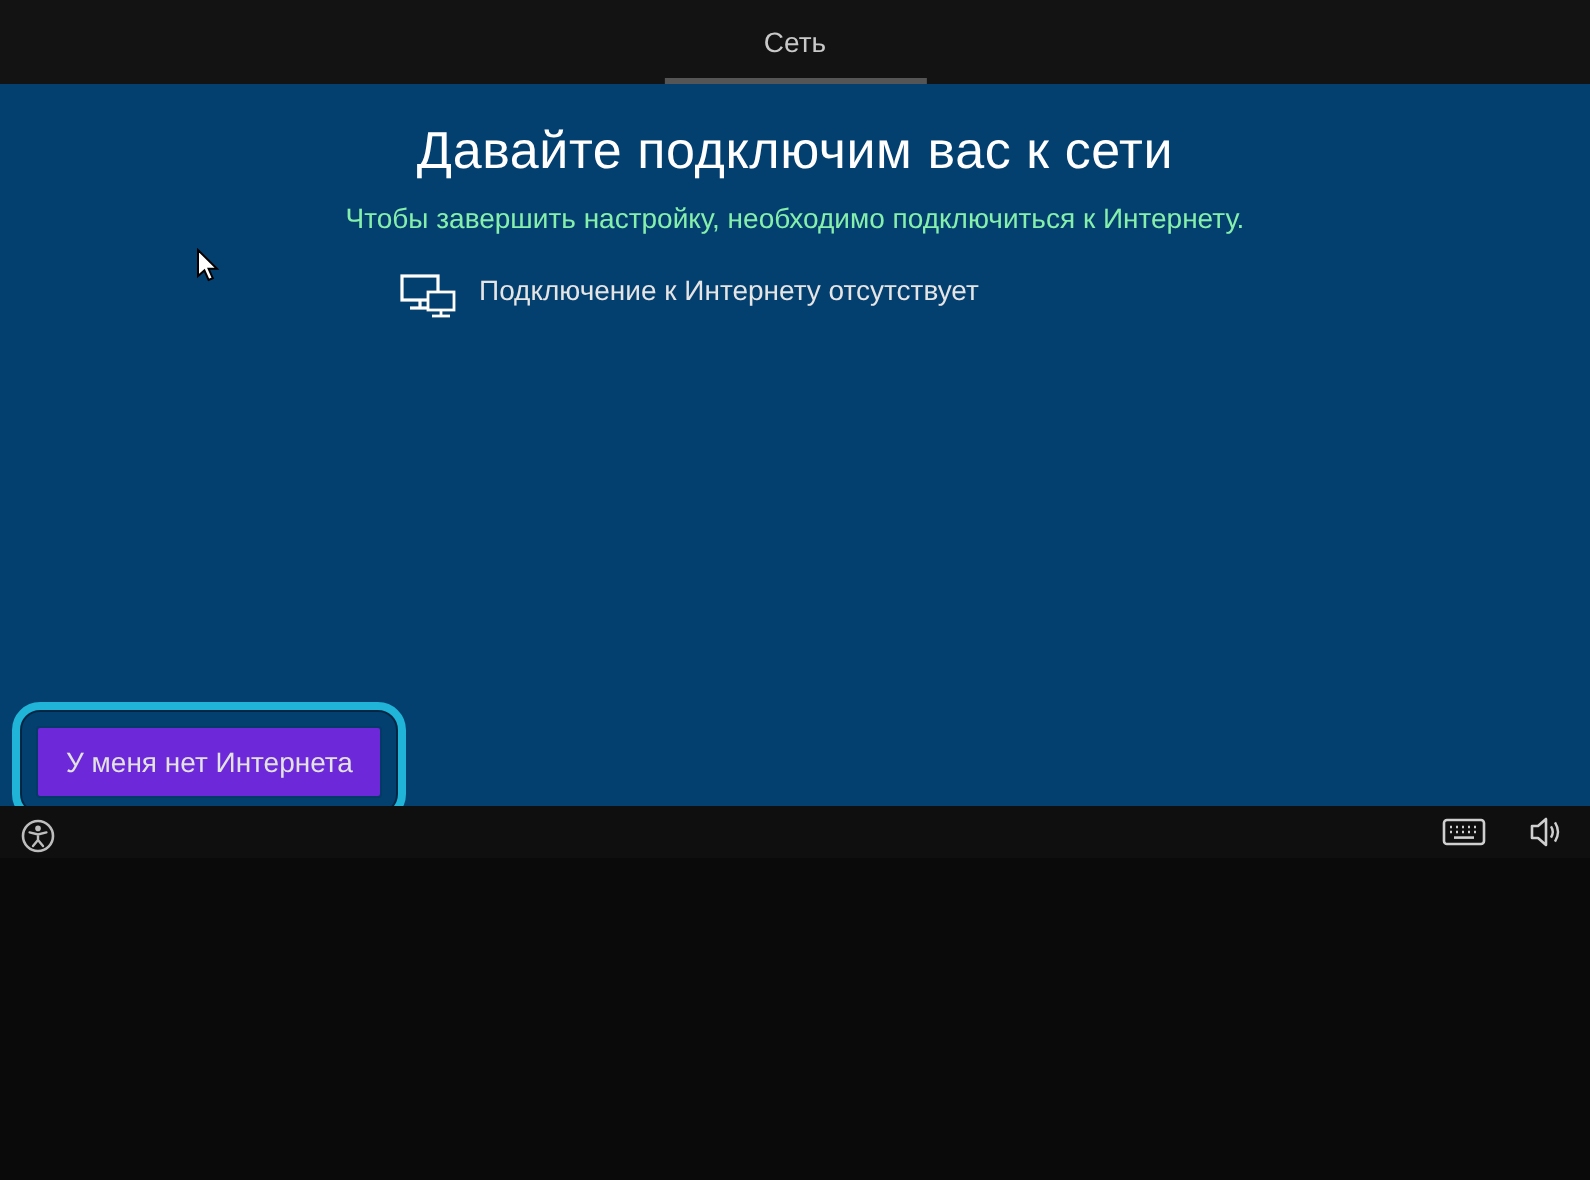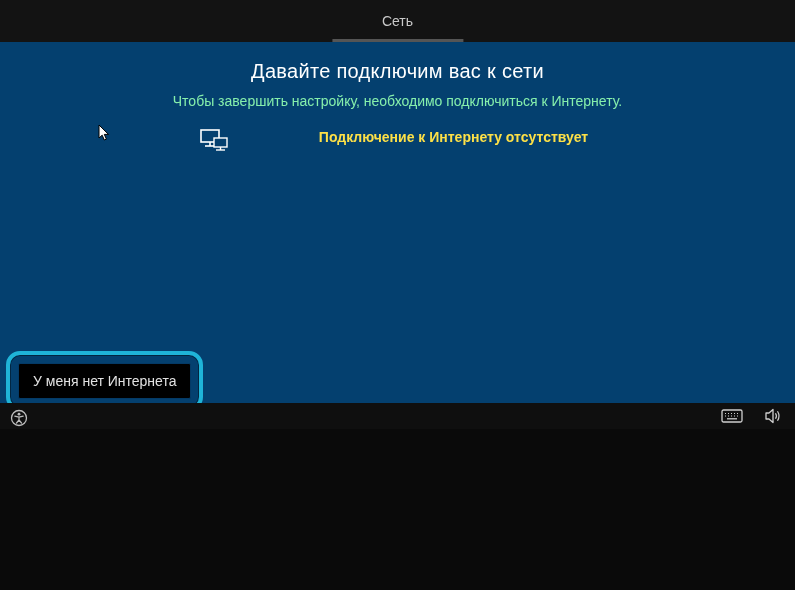--- a/index.html
+++ b/index.html
@@ -2,30 +2,30 @@
 <html><head>
 <meta charset="utf-8">
 <style>
   * { margin: 0; padding: 0; box-sizing: border-box; }
   html, body { width: 795px; height: 590px; overflow: hidden; font-family: "Segoe UI", Arial, sans-serif; background: #0a0a0a; }
   .screen { width: 795px; height: 429px; position: relative; background: #04406f; }
   .topbar { position: absolute; top: 0; left: 0; right: 0; height: 42px; background: #131313; }
   .topbar-tab { position: absolute; left: 50%; transform: translateX(-50%); top: 0; height: 42px; display: flex; align-items: center; justify-content: center; color: #c9c9c9; font-size: 14px; font-weight: 400; padding: 0 50px; }
   .topbar-tab::after { content: ""; position: absolute; bottom: 0; left: 0; right: 0; height: 3px; background: #555; }
   .main { position: absolute; top: 42px; left: 0; right: 0; bottom: 0; }
-  .title { text-align: center; color: #fff; font-size: 20px; font-weight: 300; margin-top: 18px; letter-spacing: 0.3px; }
+  .title { text-align: center; color: #fff; font-size: 26px; font-weight: 300; margin-top: 18px; letter-spacing: 0.3px; }
   .subtitle { text-align: center; color: #86efac; font-size: 14px; font-weight: 400; margin-top: 10px; }
   .network-row { display: flex; align-items: flex-start; margin: 18px auto 0 auto; width: 540px; padding-left: 72px; }
   .net-icon { flex: 0 0 auto; margin-right: 12px; margin-top: 2px; }
   .net-text { flex: 1; }
   .net-name { color: #fff; font-size: 14px; font-weight: 400; }
-  .net-status { color: #fde047; font-size: 14px; font-weight: 700; margin-top: 2px; text-align: center; }
+  .net-status { color: #e5e5e5; font-size: 14px; font-weight: 400; margin-top: 2px; }
   .cursor { position: absolute; top: 82px; left: 98px; pointer-events: none; }
   .bottom-btn-wrap { position: absolute; left: 6px; bottom: 18px; border: 4px solid #1fb4d8; border-radius: 14px; padding: 8px; box-shadow: 0 0 0 1px rgba(0,0,0,0.4) inset; }
-  .bottom-btn { background: #000000; color: #e2e2e2; border: 1px solid #043a66; font-size: 14px; padding: 9px 14px; cursor: pointer; font-family: inherit; border-radius: 2px; }
+  .bottom-btn { background: #6d28d9; color: #e2e2e2; border: 1px solid #043a66; font-size: 14px; padding: 9px 14px; cursor: pointer; font-family: inherit; border-radius: 2px; }
   .taskbar { position: absolute; bottom: 0; left: 0; right: 0; height: 26px; background: #0f0f0f; display: flex; align-items: center; justify-content: flex-end; padding: 0 12px; gap: 22px; }
   .taskbar-left { position: absolute; left: 10px; bottom: 2px; }
   .tb-icon { color: #cfcfcf; cursor: pointer; display: flex; align-items: center; }
   svg { display: block; }
 </style>
 </head>
 <body>
 
 <div class="screen">
 

